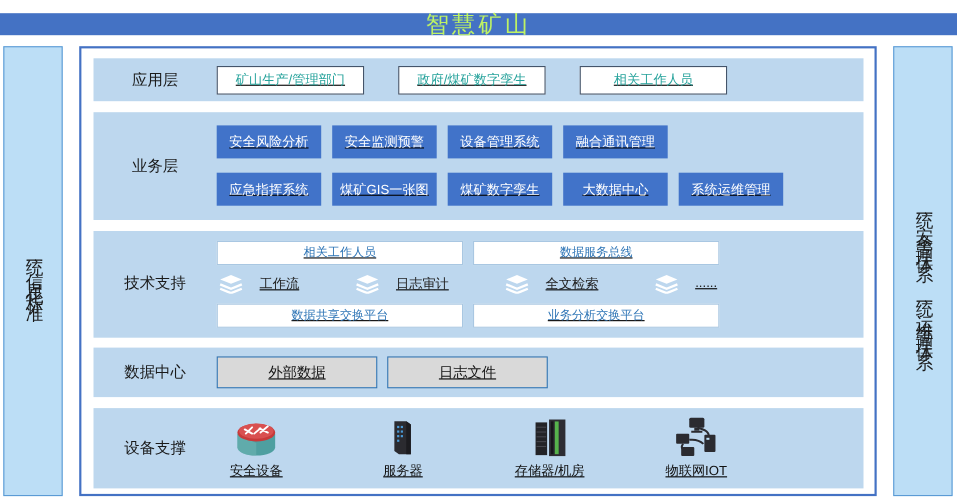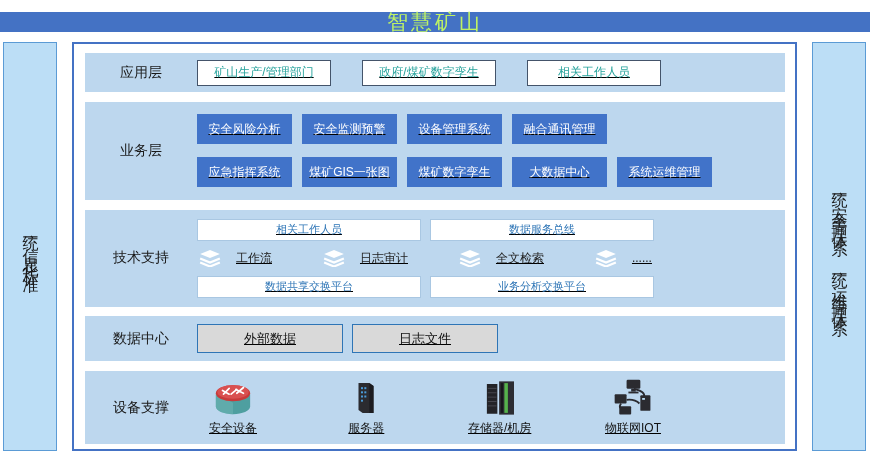--- a/index.html
+++ b/index.html
@@ -62,21 +62,21 @@
   .band.tech{height:97px;}
   .tech-col{display:flex;flex-direction:column;gap:9px;width:457px;}
   .tech-bus-row{display:flex;gap:9px;}
   .tech-bus{
     width:224px;height:22px;box-sizing:border-box;flex:none;
     background:#fff;border:1px solid #A9C7E2;
     color:var(--tech-text-blue,#2E75B6);font-size:11px;
     display:flex;align-items:center;justify-content:center;
   }
   .tech-mid{display:flex;justify-content:space-between;align-items:center;padding:0 2px;}
-  .tech-item{display:flex;align-items:center;gap:15px;font-size:12px;color:#222;}
+  .tech-item{display:flex;align-items:flex-start;gap:15px;font-size:12px;color:#222;}
   .layers-ico{display:block;}
   
   .band.data{height:45px;}
   .data-boxes{display:flex;gap:9px;}
   .data-box{
     width:146px;height:29px;box-sizing:border-box;flex:none;
     background:var(--gray-box,#D9D9D9);border:1px solid var(--tech-text-blue,#2E75B6);
     color:#111;font-size:13px;
     display:flex;align-items:center;justify-content:center;
   }

